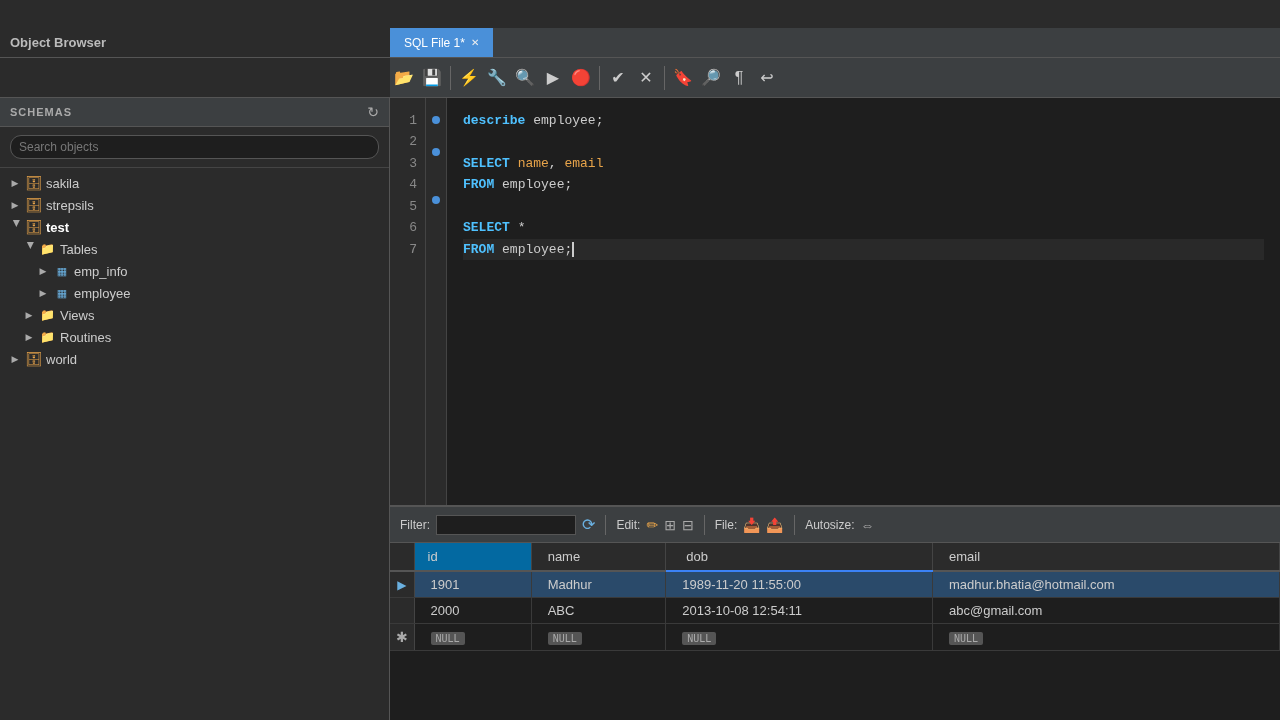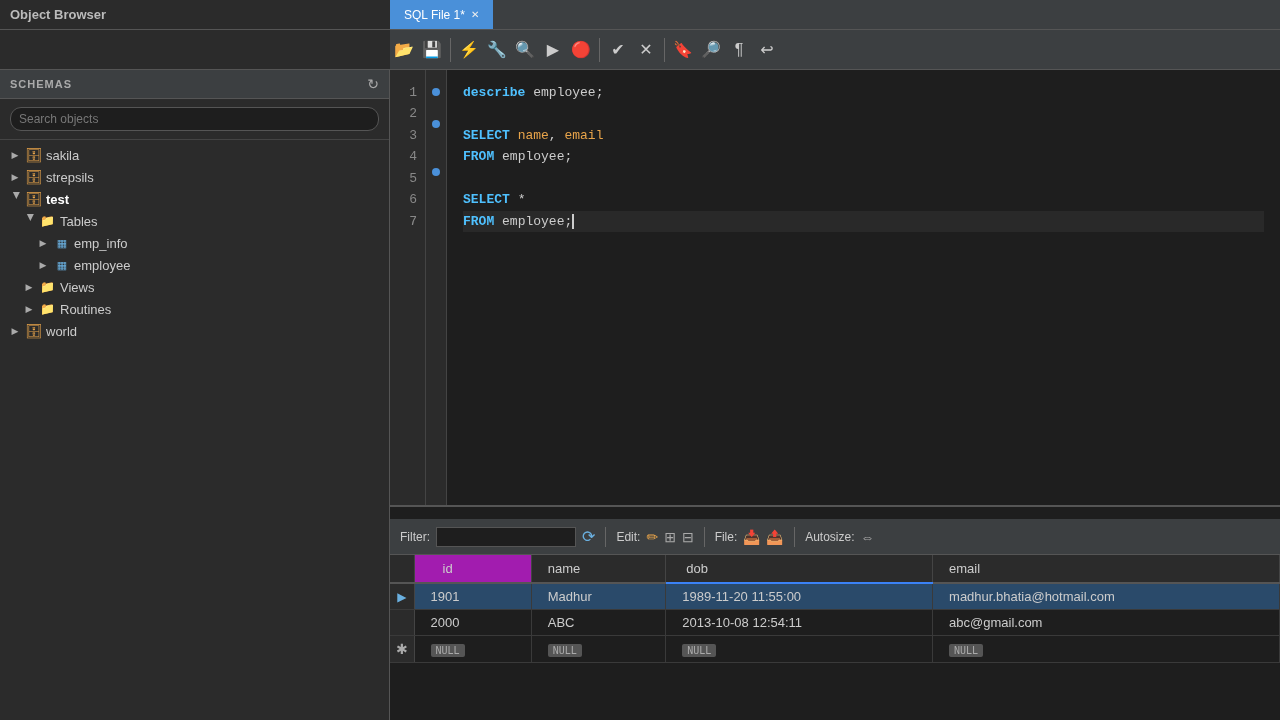--- a/index.html
+++ b/index.html
@@ -72,21 +72,21 @@
       font-size: 12px;
       width: 150px;
       outline: none;
     }
   </style>
 </head>
 <body>
 
 <div style="display:flex; flex-direction:column; width:1280px; height:720px; overflow:hidden;">
 
-  <div style="display:flex; flex-direction:column; background:#3c3f41;">
+  <div style="display:flex; flex-direction:column; background:#3c3f41;margin-top:28px;">
 
     <div style="display:flex; align-items:center; height:30px; background:#3c3f41; border-bottom:1px solid #555;">
       <div style="width:390px; min-width:390px; background:#2b2b2b; height:100%; display:flex; align-items:center; padding-left:10px;">
         <span style="color:#bbb; font-size:13px; font-weight:bold;">Object Browser</span>
       </div>
       <div style="display:flex; align-items:center; background:#4a90d9; color:#fff; font-size:12px; padding:4px 14px; height:100%; gap:6px; cursor:pointer;">
         <span>SQL File 1*</span>
         <span style="font-size:10px; color:#eee; cursor:pointer;">✕</span>
       </div>
     </div>
@@ -212,21 +212,21 @@
           <div style="white-space:pre; min-height:1.65em;"><span style="color:#4fc1ff; font-weight:bold;">SELECT</span> <span style="color:#e8a44a;">name</span>, <span style="color:#e8a44a;">email</span></div>
           <div style="white-space:pre; min-height:1.65em;"><span style="color:#4fc1ff; font-weight:bold;">FROM</span> <span style="color:#ccc;">employee;</span></div>
           <div style="white-space:pre; min-height:1.65em;"></div>
           <div style="white-space:pre; min-height:1.65em;"><span style="color:#4fc1ff; font-weight:bold;">SELECT</span> <span style="color:#ccc;">*</span></div>
           <div style="white-space:pre; min-height:1.65em; background:rgba(255,255,255,0.05);"><span style="color:#4fc1ff; font-weight:bold;">FROM</span> <span style="color:#ccc;">employee;</span><span style="border-left:2px solid #ccc;">&nbsp;</span></div>
         </div>
       </div>
 
       <div style="border-top:2px solid #555; background:#1e1e1e; display:flex; flex-direction:column; height:215px;">
 
-        <div style="display:flex; align-items:center; background:#3c3f41; border-bottom:1px solid #555; padding:4px 10px; gap:6px; height:36px; flex-wrap:nowrap;margin-top:12px;">
+        <div style="display:flex; align-items:center; background:#3c3f41; border-bottom:1px solid #555; padding:4px 10px; gap:6px; height:36px; flex-wrap:nowrap;">
           <span style="color:#ccc; font-size:12px;">Filter:</span>
           <input class="filter-input" type="text" style="background: rgb(30, 30, 30); border: 1px solid rgb(85, 85, 85); color: rgb(204, 204, 204); padding: 2px 6px; font-size: 12px; width: 140px; outline: none;">
           <button style="background:none;border:none;color:#6ab0e0;font-size:16px;cursor:pointer;">⟳</button>
           <div style="width:1px;height:20px;background:#666;margin:0 4px;"></div>
           <span style="color:#ccc; font-size:12px;">Edit:</span>
           <button style="background:none;border:none;color:#e8a44a;font-size:14px;cursor:pointer;">✏</button>
           <button style="background:none;border:none;color:#aaa;font-size:14px;cursor:pointer;">⊞</button>
           <button style="background:none;border:none;color:#aaa;font-size:14px;cursor:pointer;">⊟</button>
           <div style="width:1px;height:20px;background:#666;margin:0 4px;"></div>
           <span style="color:#ccc; font-size:12px;">File:</span>
@@ -235,21 +235,21 @@
           <div style="width:1px;height:20px;background:#666;margin:0 4px;"></div>
           <span style="color:#ccc; font-size:12px;">Autosize:</span>
           <button style="background:none;border:none;color:#aaa;font-size:14px;cursor:pointer;">⇔</button>
         </div>
 
         <div style="flex:1; overflow:auto; background:#1e1e1e;">
           <table style="width:100%; border-collapse:collapse; font-family:'Segoe UI',Arial,sans-serif; font-size:13px;">
             <thead>
               <tr>
                 <th style="background:#2b2b2b; width:24px; border-right:1px solid #444; border-bottom:2px solid #555;"></th>
-                <th style="background:#a21caf; color:#ccc; padding:6px 28px; text-align:left; border-right:1px solid #444; border-bottom:2px solid #555; font-weight:normal; cursor:pointer;margin-top:30px;">id</th>
+                <th style="background:#0369a1; color:#ccc; padding:6px 13px; text-align:left; border-right:1px solid #444; border-bottom:2px solid #555; font-weight:normal; cursor:pointer;margin-top:30px;">id</th>
                 <th style="background:#2b2b2b; color:#ccc; padding:6px 16px; text-align:left; border-right:1px solid #444; border-bottom:2px solid #555; font-weight:normal; cursor:pointer;">name</th>
                 <th style="background:#2b2b2b; color:#ccc; padding:6px 20px; text-align:left; border-right:1px solid #444; border-bottom:2px solid #3b82f6; font-weight:normal; cursor:pointer;">dob</th>
                 <th style="background:#2b2b2b; color:#ccc; padding:6px 16px; text-align:left; border-right:1px solid #444; border-bottom:2px solid #555; font-weight:normal; cursor:pointer;">email</th>
               </tr>
             </thead>
             <tbody>
 
               <tr style="background:#2a4a6a;">
                 <td style="color:#6ab0e0; width:24px; text-align:center; padding:5px 4px; background:#2b2b2b; border-right:1px solid #444; border-bottom:1px solid #3a3a3a; font-size:12px;">▶</td>
                 <td style="padding:5px 16px; color:#ccc; border-right:1px solid #3a3a3a; border-bottom:1px solid #3a3a3a; background:#2a4a6a;">1901</td>

